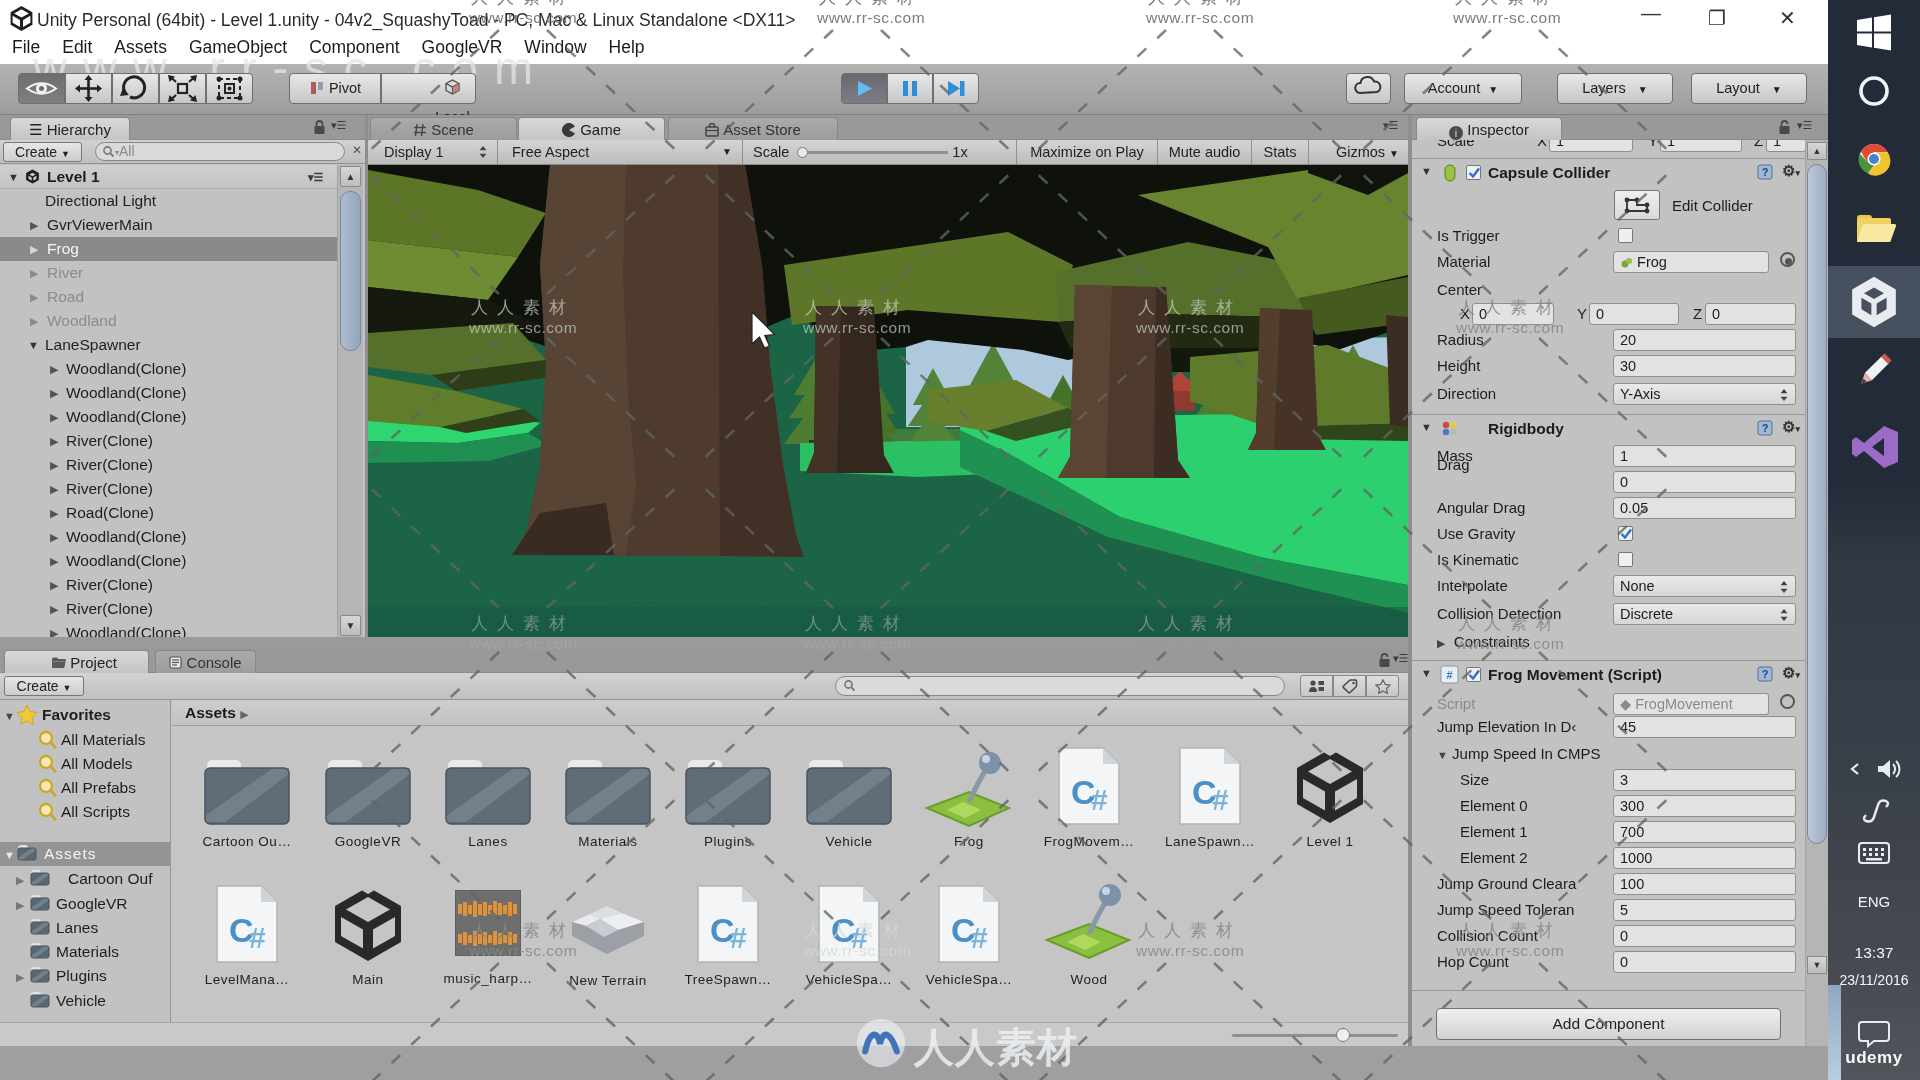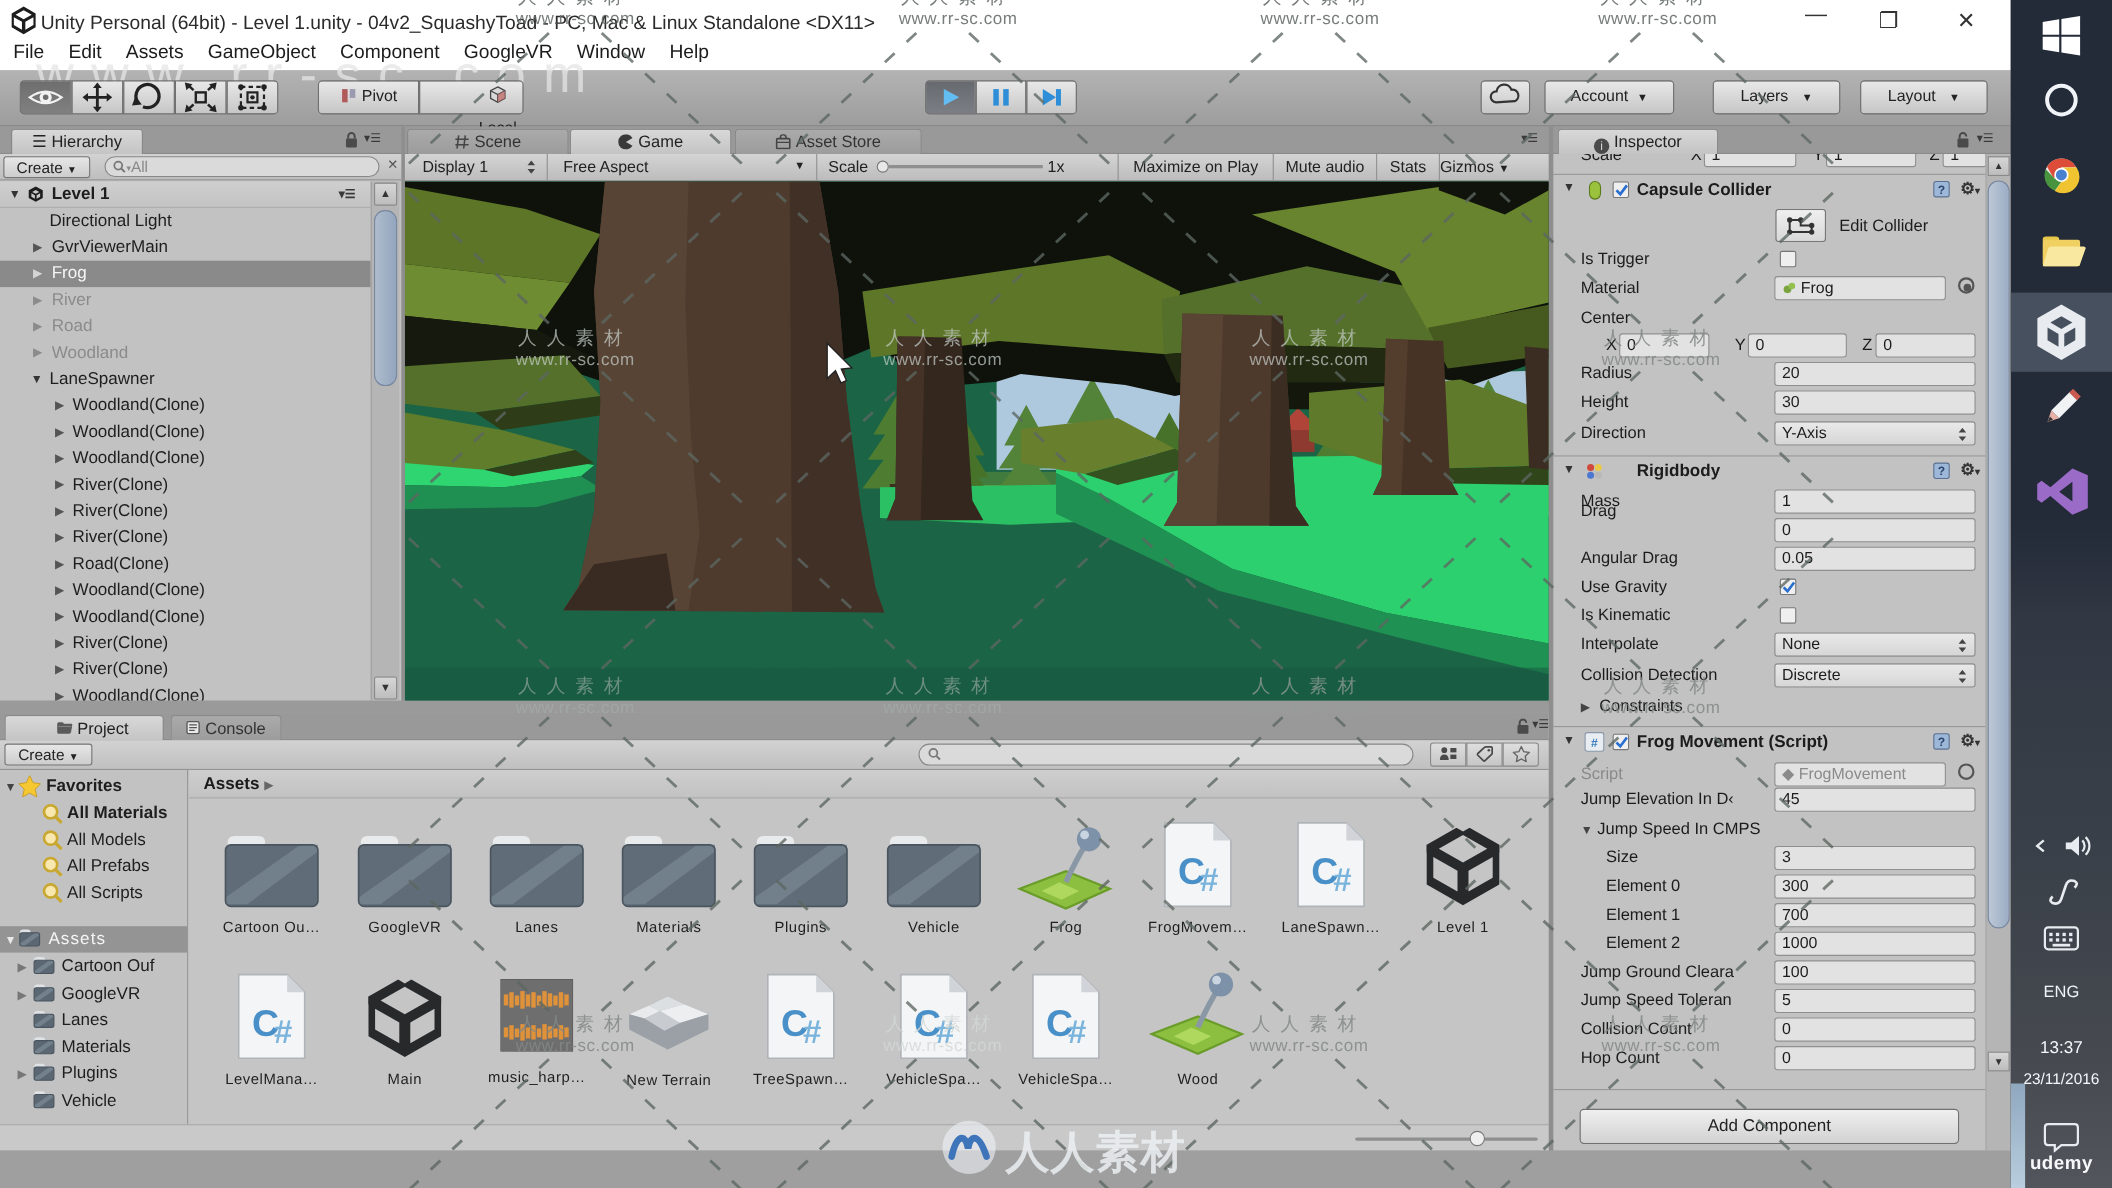--- a/index.html
+++ b/index.html
@@ -318,21 +318,21 @@
   <div class="abs" id="gamebar">
     <div class="gseg" style="left:0px;width:130px;padding-left:16px;">Display 1 <svg style="float:right;margin-right:10px;margin-top:6px;" width="8" height="12" viewBox="0 0 9 14">
           <path d="M4.5 0 L8.5 5 H0.5 Z" fill="#444"></path>
           <path d="M4.5 14 L8.5 9 H0.5 Z" fill="#444"></path>
         </svg></div>
     <div class="gseg" style="left:130px;width:245px;padding-left:14px;">Free Aspect <span style="font-size:10px;float:right;margin-right:10px;">▼</span></div>
     <div class="gseg" style="left:375px;width:252px;padding-left:10px;border-right:none;">Scale <span style="display:inline-block;width:11px;height:11px;border-radius:50%;background:#e8e8e8;border:1px solid #777;vertical-align:-1px;margin-left:4px;"></span><span style="display:inline-block;width:140px;height:3px;background:#8f8f8f;vertical-align:3px;"></span> 1x</div>
     <div class="gseg" style="left:648px;width:142px;border-left:1px solid #909090;text-align:center;">Maximize on Play</div>
     <div class="gseg" style="left:790px;width:94px;text-align:center;">Mute audio</div>
     <div class="gseg" style="left:884px;width:57px;text-align:center;">Stats</div>
-    <div class="gseg" style="left:941px;width:90px;text-align:left;border-right:none;">Gizmos <span style="font-size:10px;">▼</span></div>
+    <div class="gseg" style="left:941px;width:90px;text-align:right;border-right:none;">Gizmos <span style="font-size:10px;">▼</span></div>
   </div>
   <div class="abs" id="game">
   <svg width="1040" height="472" viewBox="0 0 1040 472">
     <rect x="0" y="0" width="1040" height="472" fill="#1b6546"></rect>
 
     <polygon points="538,172 750,168 750,262 538,262" fill="#aec8de"></polygon>
     <polygon points="908,175 1030,172 1030,232 908,232" fill="#aec8de"></polygon>
     <polygon points="128,42 172,40 174,88 130,90" fill="#aec6de"></polygon>
 
     <rect x="432" y="276" width="608" height="28" fill="#75bb53"></rect>
@@ -690,21 +690,21 @@
     </div>
 
     <div class="abs" style="left:0;top:52px;width:171px;height:322px;background:#c2c2c2;border-right:1px solid #999;overflow:hidden;">
       <div class="prow" style="left:0;top:3px;width:100%;">
           <span class="abs" style="left:4px;top:1px;font-size:11px;color:#444;">▼</span>
           <svg class="abs" style="left:17px;top:2px" width="20" height="20" viewBox="0 0 20 20">
             <use href="#star"></use>
           </svg>
           <span class="abs" style="left:42px;font-weight:bold;">Favorites</span>
         </div>
-      <div class="prow" style="left:0;top:28px;width:100%;font-weight:bold;">
+      <div class="prow" style="left:0;top:28px;width:100%;">
           <svg class="abs" style="left:38px;top:2px" width="19" height="19" viewBox="0 0 19 19">
             <use href="#mag"></use>
           </svg>
           <span class="abs" style="left:61px;">All Materials</span>
         </div>
       <div class="prow" style="left:0;top:52px;width:100%;">
           <svg class="abs" style="left:38px;top:2px" width="19" height="19" viewBox="0 0 19 19">
             <use href="#mag"></use>
           </svg>
           <span class="abs" style="left:61px;">All Models</span>
@@ -726,21 +726,21 @@
           <svg class="abs" style="left:17px;top:2px" width="21" height="21" viewBox="0 0 21 21">
             <use href="#folder-small"></use>
           </svg>
           <span class="abs" style="left:44px;letter-spacing:1px;">Assets</span>
         </div>
       <div class="prow" style="left:0;top:167px;width:100%;">
           <span class="abs" style="left:16px;top:1px;font-size:11px;color:#777;">▶</span>
           <svg class="abs" style="left:30px;top:2px" width="21" height="21" viewBox="0 0 21 21">
             <use href="#folder-small"></use>
           </svg>
-          <span class="abs" style="left:56px;">Cartoon Ouf</span>
+          <span class="abs" style="left:68px;">Cartoon Ouf</span>
         </div>
       <div class="prow" style="left:0;top:192px;width:100%;">
           <span class="abs" style="left:16px;top:1px;font-size:11px;color:#777;">▶</span>
           <svg class="abs" style="left:30px;top:2px" width="21" height="21" viewBox="0 0 21 21">
             <use href="#folder-small"></use>
           </svg>
           <span class="abs" style="left:56px;">GoogleVR</span>
         </div>
       <div class="prow" style="left:0;top:216px;width:100%;">
           <svg class="abs" style="left:30px;top:2px" width="21" height="21" viewBox="0 0 21 21">

